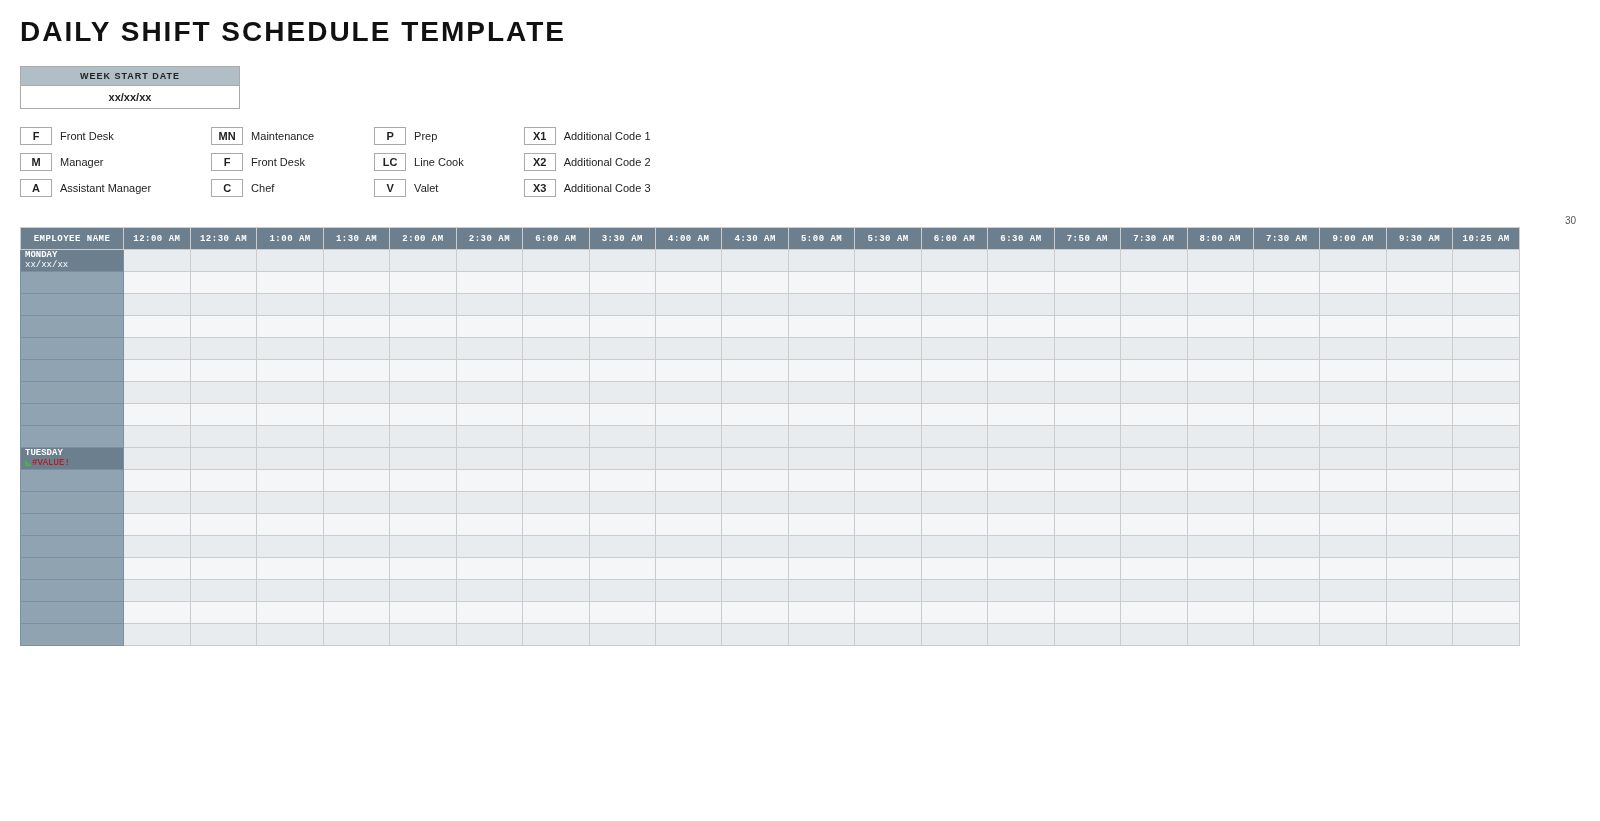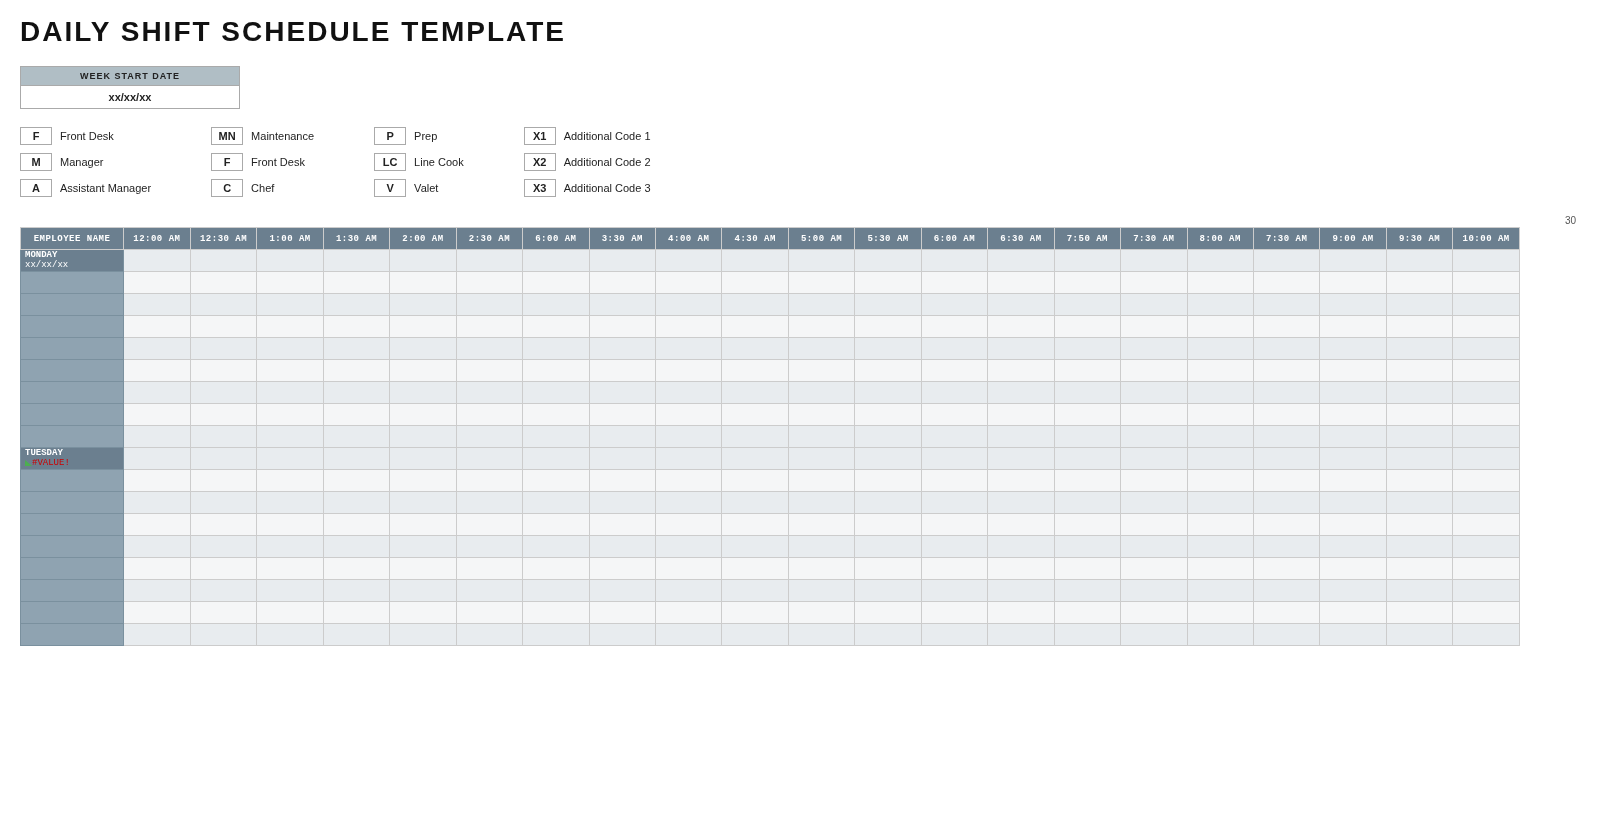--- a/index.html
+++ b/index.html
@@ -228,21 +228,21 @@
           <th class="time-col">5:00 AM</th>
           <th class="time-col">5:30 AM</th>
           <th class="time-col">6:00 AM</th>
           <th class="time-col">6:30 AM</th>
           <th class="time-col">7:50 AM</th>
           <th class="time-col">7:30 AM</th>
           <th class="time-col">8:00 AM</th>
           <th class="time-col">7:30 AM</th>
           <th class="time-col">9:00 AM</th>
           <th class="time-col">9:30 AM</th>
-          <th class="time-col">10:00 AM</th>
+          <th class="time-col">10:25 AM</th>
         </tr>
     </thead>
     <tbody id="schedule-body">
     <tr class="row-even">
           <td style="background: rgb(107, 127, 143); color: rgb(255, 255, 255); font-weight: bold; font-size: 9px; text-align: left; padding-left: 4px; vertical-align: top; border: 1px solid rgb(122, 144, 158);">
             <div style="font-weight: bold;">MONDAY</div>
             <div style="font-weight: normal;">xx/xx/xx</div>
           </td>
           <td class="row-even" style="border: 1px solid rgb(204, 204, 204);"></td>
           <td class="row-even" style="border: 1px solid rgb(204, 204, 204);"></td>

